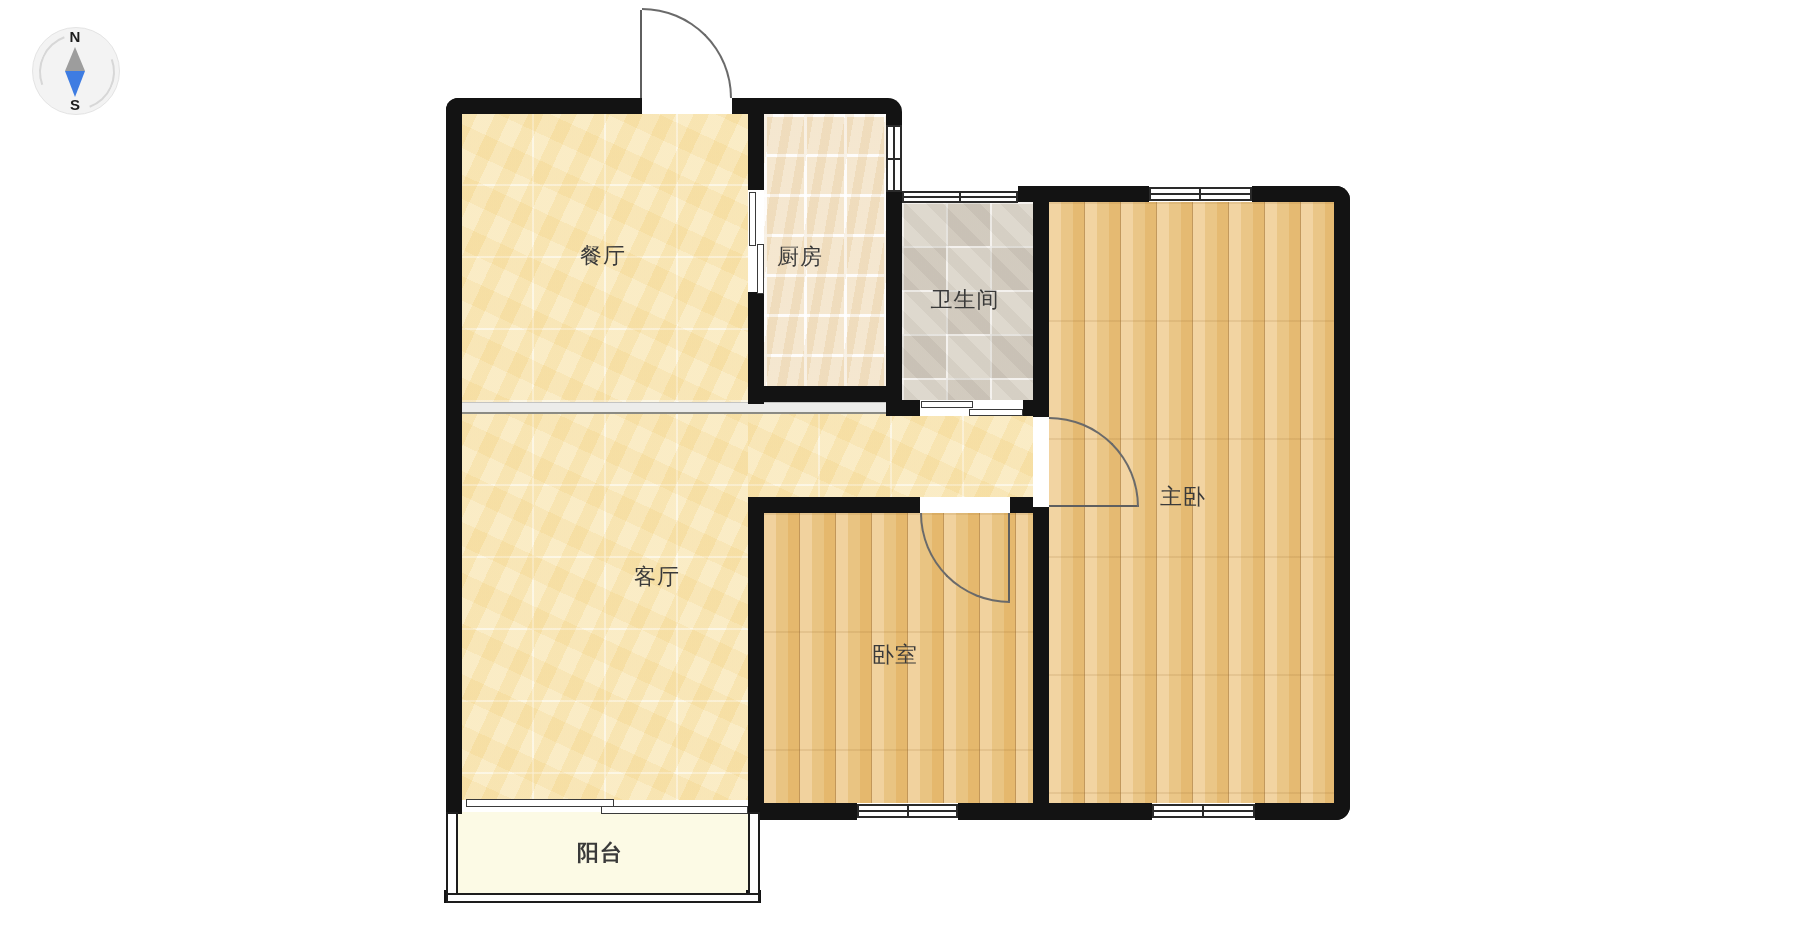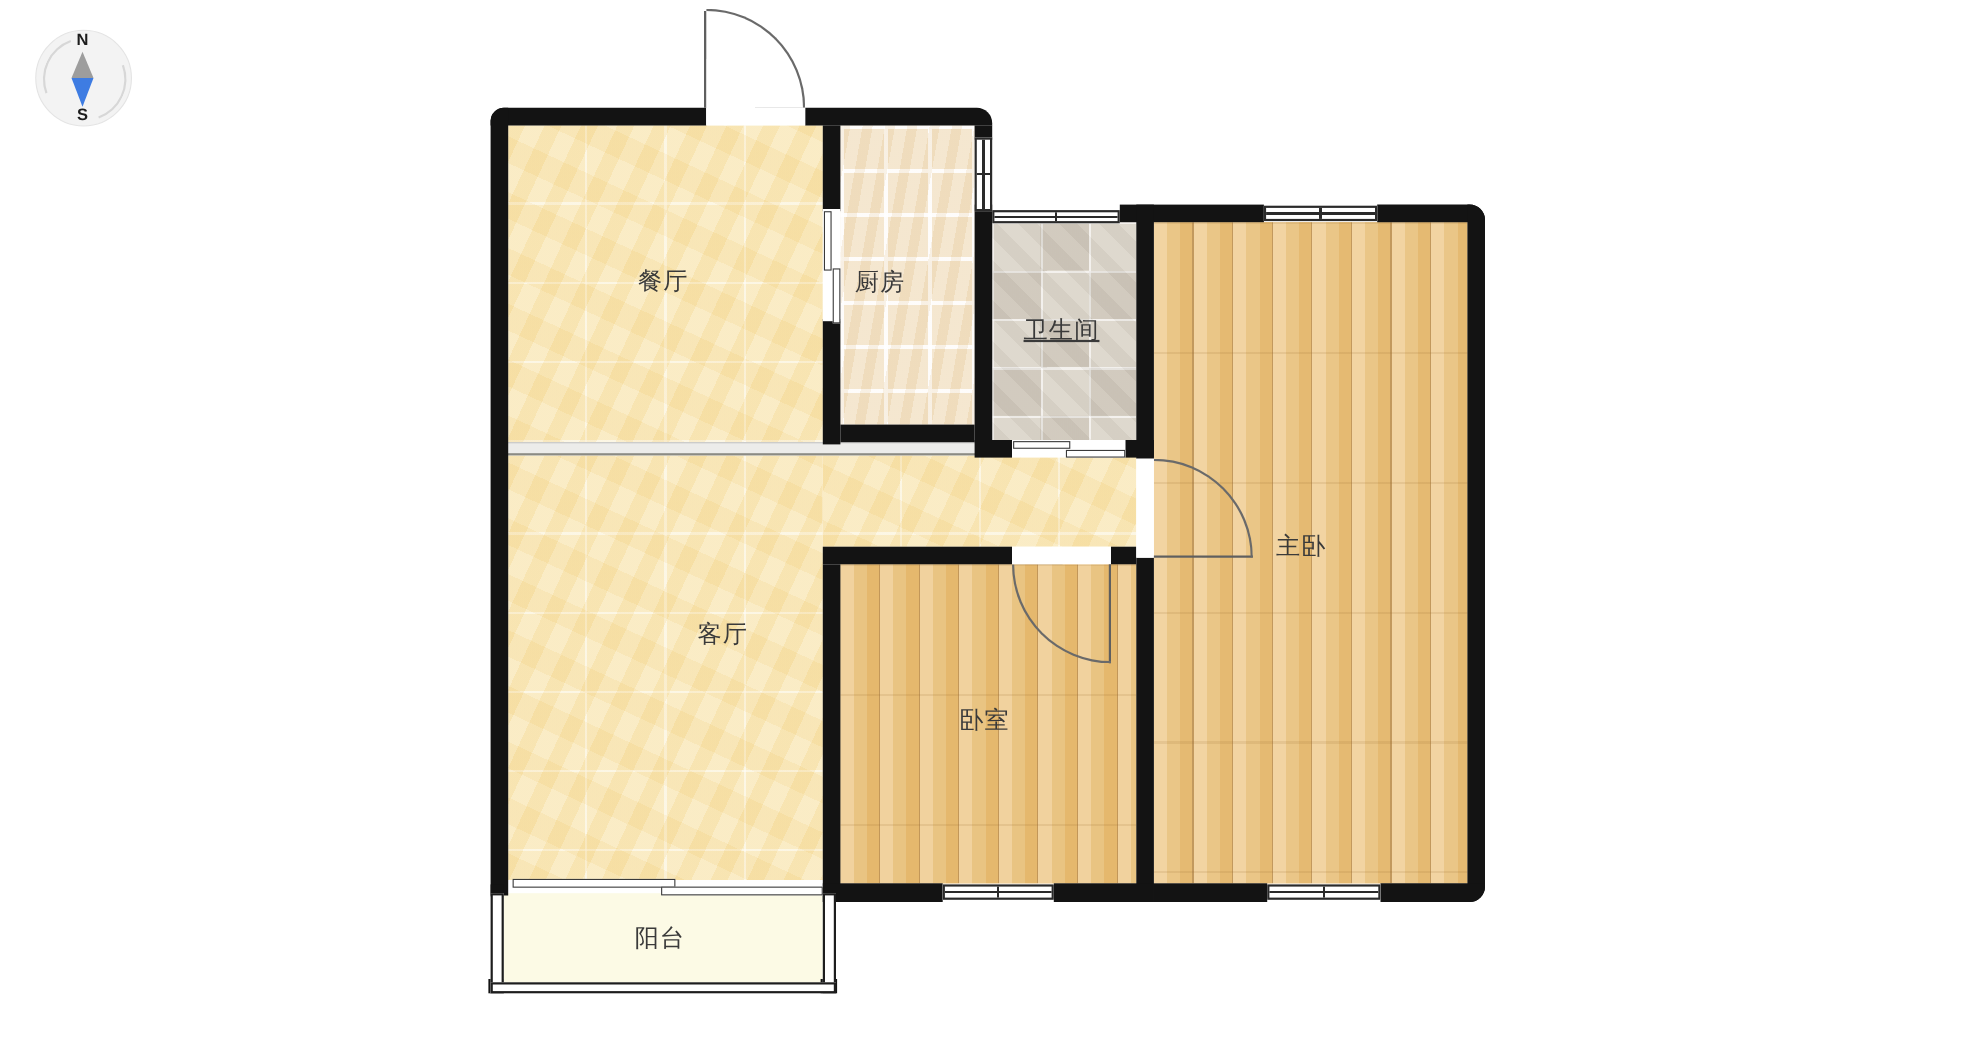--- a/index.html
+++ b/index.html
@@ -148,25 +148,25 @@
   <div class="arc arc-tr" style="left:642px;top:8px;width:90px;height:90px;"></div>
 
   <div class="leaf" style="left:1049px;top:505px;width:90px;height:2px;"></div>
   <div class="arc arc-tr" style="left:1049px;top:417px;width:90px;height:90px;"></div>
 
   <div class="leaf" style="left:1008px;top:513px;width:2px;height:90px;"></div>
   <div class="arc arc-bl" style="left:920px;top:513px;width:90px;height:90px;"></div>
 
   <div class="room-label" style="left:603px;top:256px;">餐厅</div>
   <div class="room-label" style="left:800px;top:257px;">厨房</div>
-  <div class="room-label" style="left:965px;top:300px;text-decoration:underline;">卫生间</div>
+  <div class="room-label" style="left:965px;top:300px;">卫生间</div>
   <div class="room-label" style="left:1183px;top:497px;">主卧</div>
   <div class="room-label" style="left:657px;top:577px;">客厅</div>
   <div class="room-label" style="left:895px;top:655px;">卧室</div>
-  <div class="room-label" style="left:600px;top:853px;">阳台</div>
+  <div class="room-label" style="left:600px;top:853px;font-weight:bold;">阳台</div>
 
   <div id="compass">
     <div class="circle"></div>
     <div class="swirl a"></div>
     <div class="swirl b"></div>
     <div class="tri-up"></div>
     <div class="tri-down"></div>
     <div class="nlab">N</div>
     <div class="slab">S</div>
   </div>

